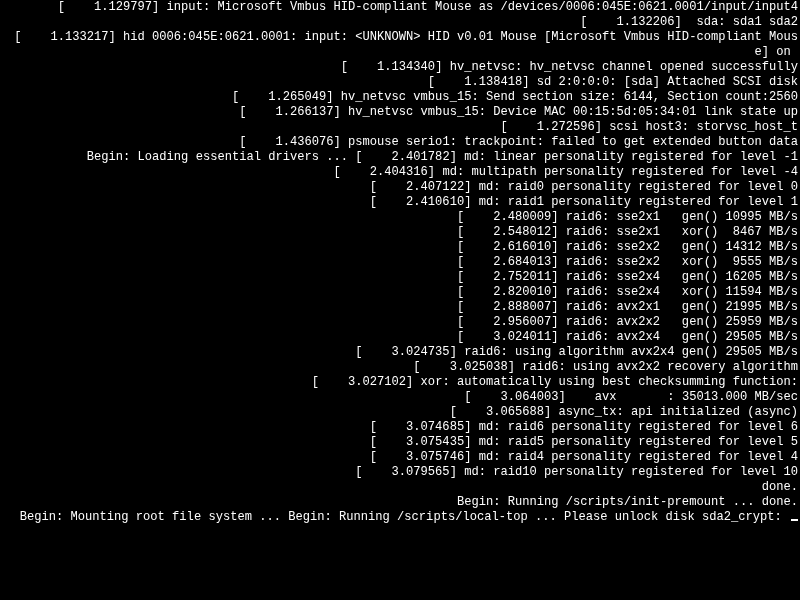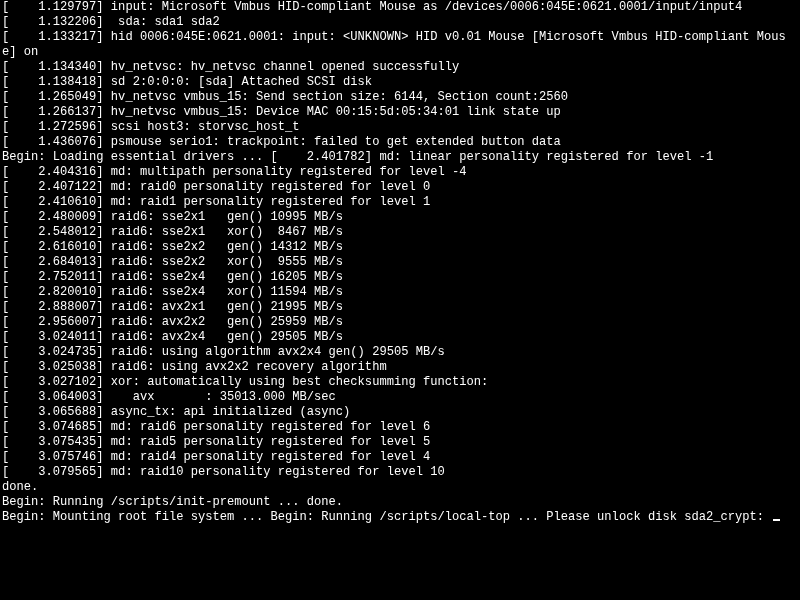--- a/index.html
+++ b/index.html
@@ -12,21 +12,21 @@
     font-family: "Courier New", Courier, monospace;
     font-size: 12.1px;
     line-height: 15px;
     overflow: hidden;
   }
   #screen {
     padding: 0 2px;
     white-space: pre-wrap;
     word-break: break-all;
   }
-  .line { white-space: pre-wrap; }
+  .line { white-space: pre-wrap; text-align: right; }
   .cursor {
     display: inline-block;
     width: 7px;
     height: 2px;
     background: #fff;
     vertical-align: -1px;
     margin-left: 2px;
     animation: blink 1s steps(1) infinite;
   }
   @keyframes blink { 50% { opacity: 0; } }

